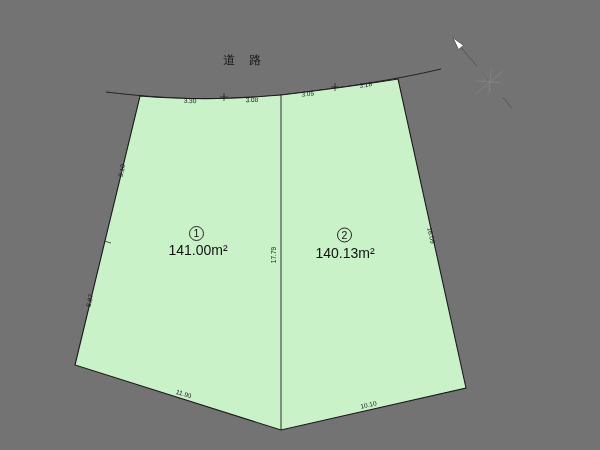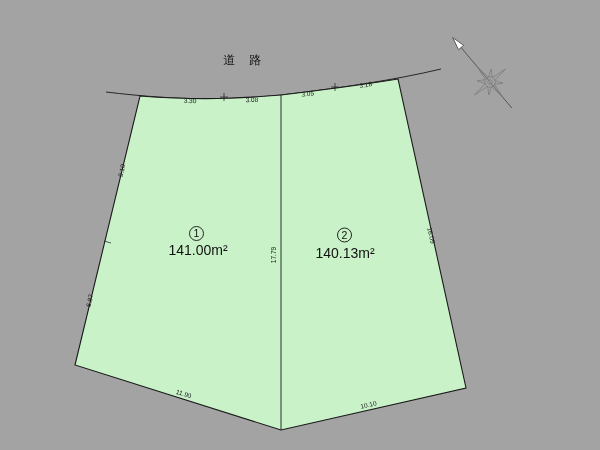--- a/index.html
+++ b/index.html
@@ -1,19 +1,19 @@
 <!DOCTYPE html>
 <html><head>
 <meta charset="utf-8">
 <style>
   html, body { margin: 0; padding: 0; background: #ffffff; }
   .canvas {
     position: relative;
     width: 600px; height: 450px;
-    background: #a3a3a3;
+    background: #737373;
     font-family: "Liberation Sans", sans-serif;
     overflow: hidden;
   }
   svg { display: block; }
   .dim-label {
     font-size: 6.5px;
     fill: #1a1a1a;
     font-family: "Liberation Sans", sans-serif;
   }
   .road-label {

